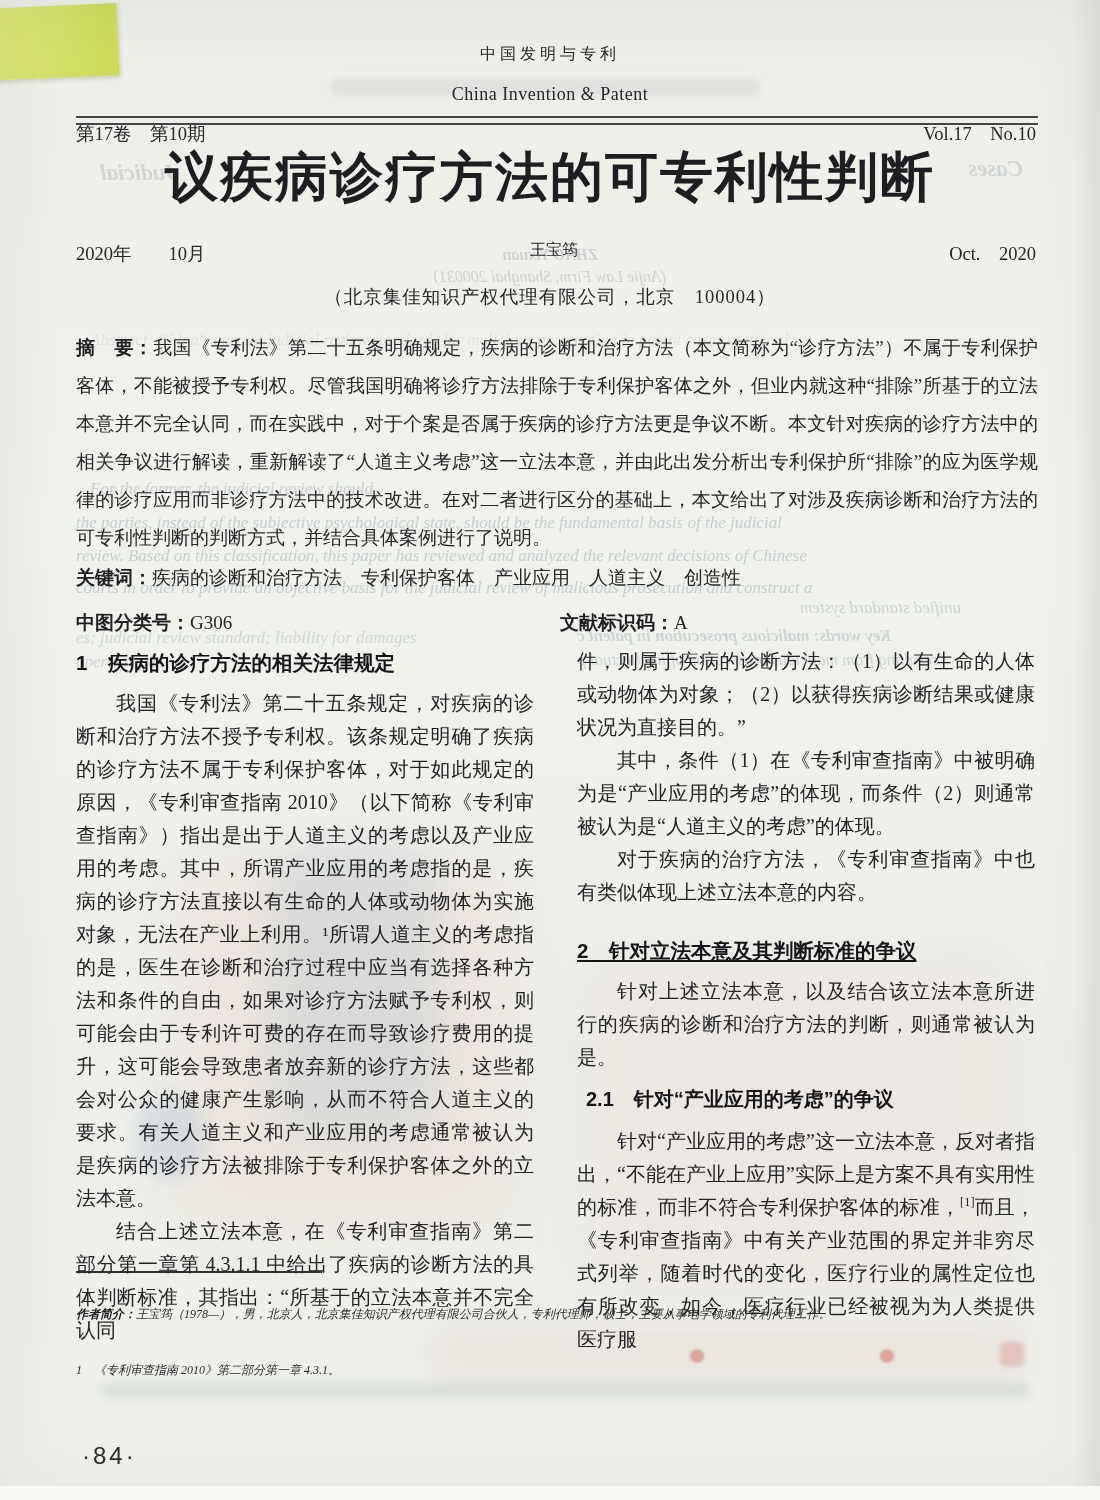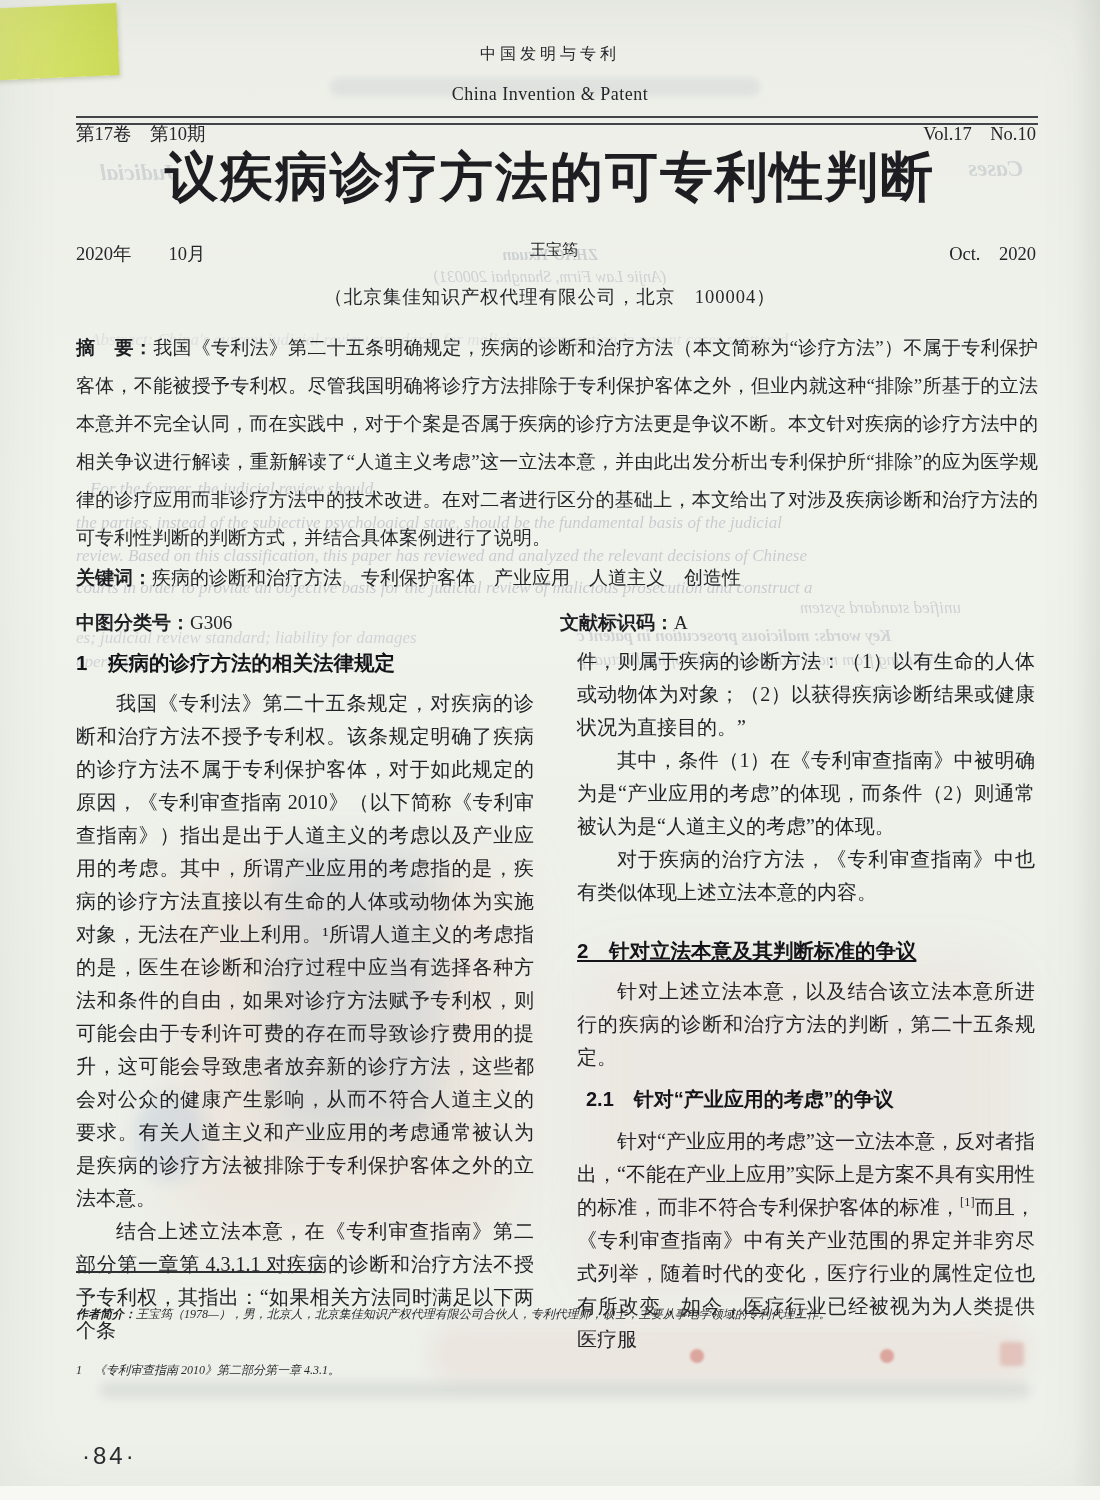--- a/index.html
+++ b/index.html
@@ -132,29 +132,29 @@
     <div class="kwline"><span class="blabel">关键词：</span><span class="pre">疾病的诊断和治疗方法　专利保护客体　产业应用　人道主义　创造性</span></div>
     <div class="clcline">
       <span class="first"><span class="blabel">中图分类号：</span><span>G306</span></span>
       <span><span class="blabel">文献标识码：</span><span>A</span></span>
     </div>
   </div>
 
   <div class="col col-left">
     <div class="h1">1　疾病的诊疗方法的相关法律规定</div>
     <p>我国《专利法》第二十五条规定，对疾病的诊断和治疗方法不授予专利权。该条规定明确了疾病的诊疗方法不属于专利保护客体，对于如此规定的原因，《专利审查指南 2010》（以下简称《专利审查指南》）指出是出于人道主义的考虑以及产业应用的考虑。其中，所谓产业应用的考虑指的是，疾病的诊疗方法直接以有生命的人体或动物体为实施对象，无法在产业上利用。¹所谓人道主义的考虑指的是，医生在诊断和治疗过程中应当有选择各种方法和条件的自由，如果对诊疗方法赋予专利权，则可能会由于专利许可费的存在而导致诊疗费用的提升，这可能会导致患者放弃新的诊疗方法，这些都会对公众的健康产生影响，从而不符合人道主义的要求。有关人道主义和产业应用的考虑通常被认为是疾病的诊疗方法被排除于专利保护客体之外的立法本意。</p>
-    <p>结合上述立法本意，在《专利审查指南》第二部分第一章第 4.3.1.1 对疾病的诊断和治疗方法不授予专利权，其指出：“如果相关方法同时满足以下两个条</p>
+    <p>结合上述立法本意，在《专利审查指南》第二部分第一章第 4.3.1.1 中给出了疾病的诊断方法的具体判断标准，其指出：“所基于的立法本意并不完全认同</p>
   </div>
 
   <div class="col col-right">
     <p class="noind">件，则属于疾病的诊断方法：（1）以有生命的人体或动物体为对象；（2）以获得疾病诊断结果或健康状况为直接目的。”</p>
     <p>其中，条件（1）在《专利审查指南》中被明确为是“产业应用的考虑”的体现，而条件（2）则通常被认为是“人道主义的考虑”的体现。</p>
     <p>对于疾病的治疗方法，《专利审查指南》中也有类似体现上述立法本意的内容。</p>
     <div class="h2">2　针对立法本意及其判断标准的争议</div>
-    <p>针对上述立法本意，以及结合该立法本意所进行的疾病的诊断和治疗方法的判断，第二十五条规定。</p>
+    <p>针对上述立法本意，以及结合该立法本意所进行的疾病的诊断和治疗方法的判断，则通常被认为是。</p>
     <div class="h3">2.1　针对“产业应用的考虑”的争议</div>
     <p><span>针对“产业应用的考虑”这一立法本意，反对者指出，“不能在产业上应用”实际上是方案不具有实用性的标准，而非不符合专利保护客体的标准，</span><sup class="ref">[1]</sup><span>而且，《专利审查指南》中有关产业范围的界定并非穷尽式列举，随着时代的变化，医疗行业的属性定位也有所改变，如今，医疗行业已经被视为为人类提供医疗服</span></p>
   </div>
 
   <div class="fnrule"></div>
   <div class="fnotes">
     <p><span class="blabel" style="font-style:italic;">作者简介：</span><span>王宝筠（1978—），男，北京人，北京集佳知识产权代理有限公司合伙人，专利代理师，硕士，主要从事电学领域的专利代理工作。</span></p>
     <p>1　《专利审查指南 2010》第二部分第一章 4.3.1。</p>
   </div>
 

